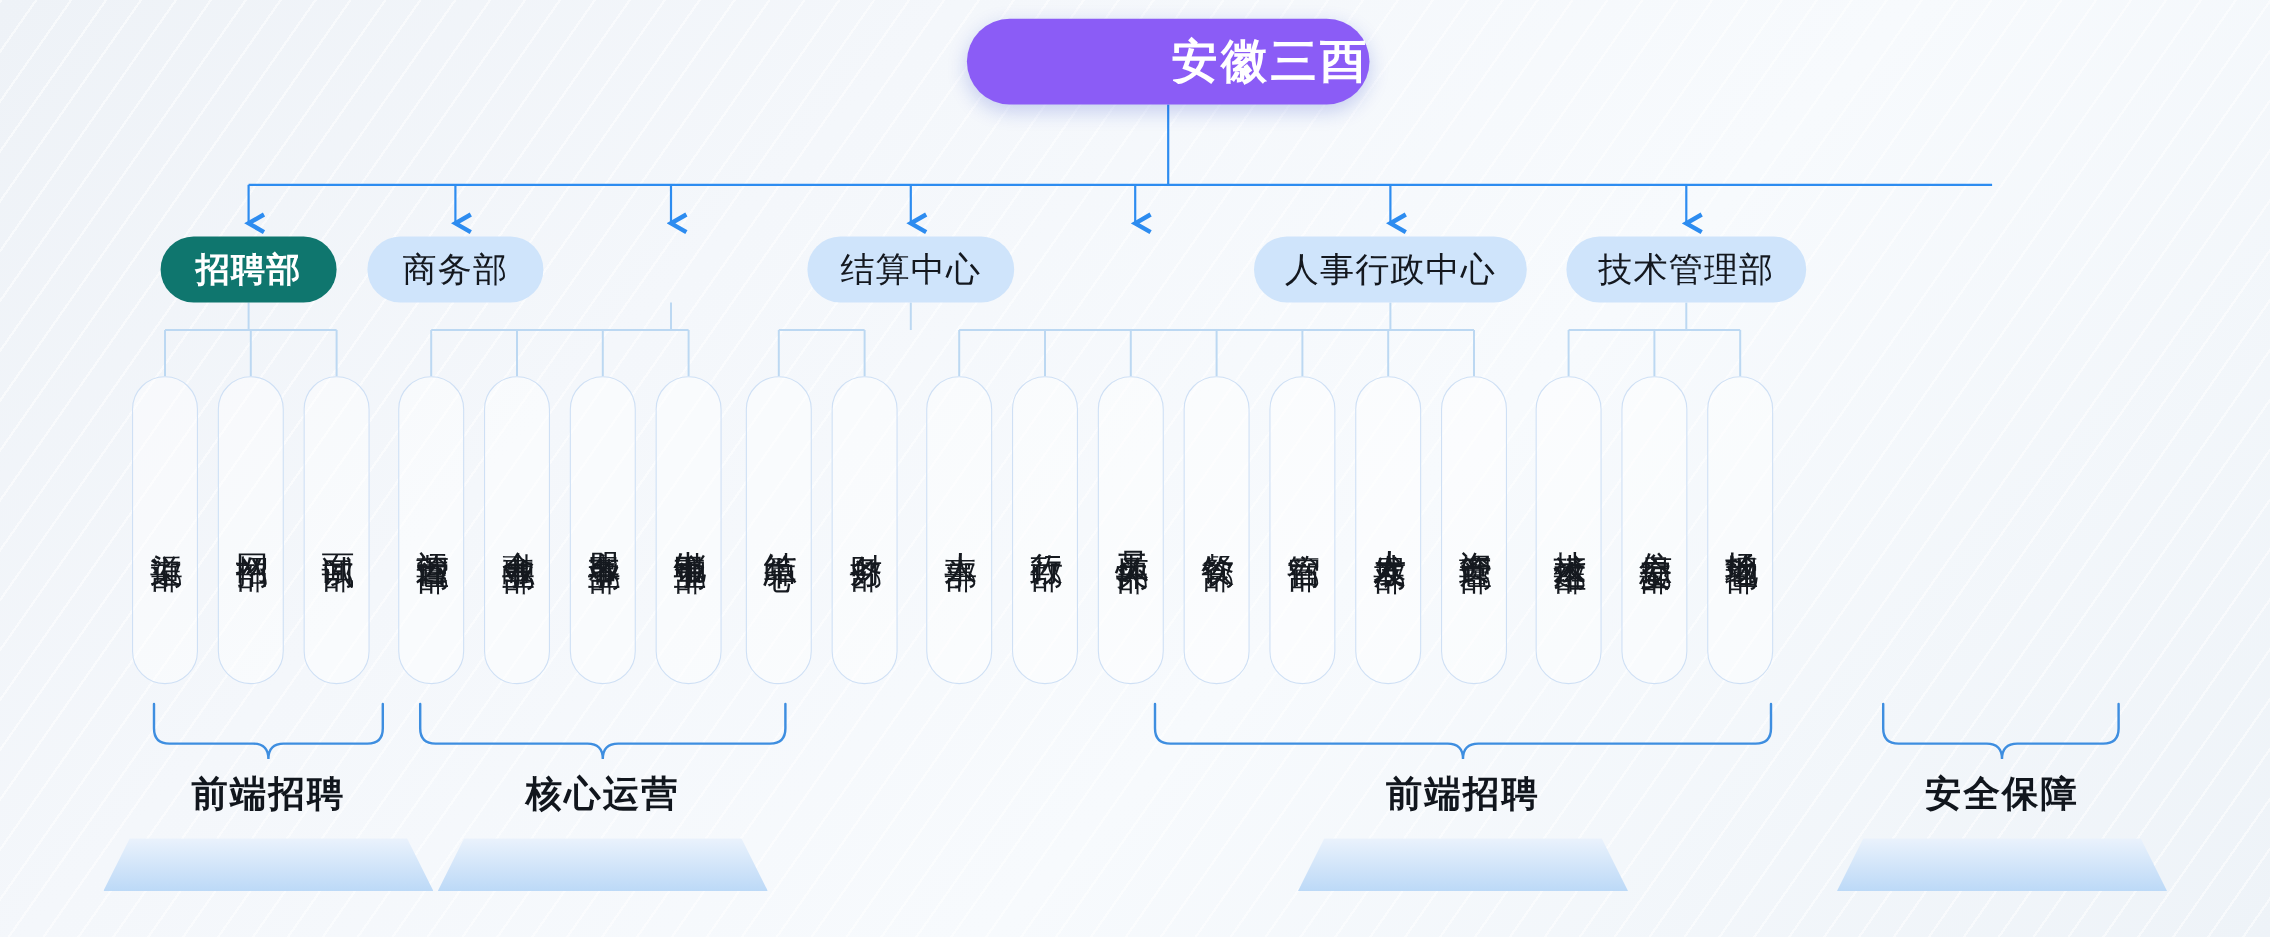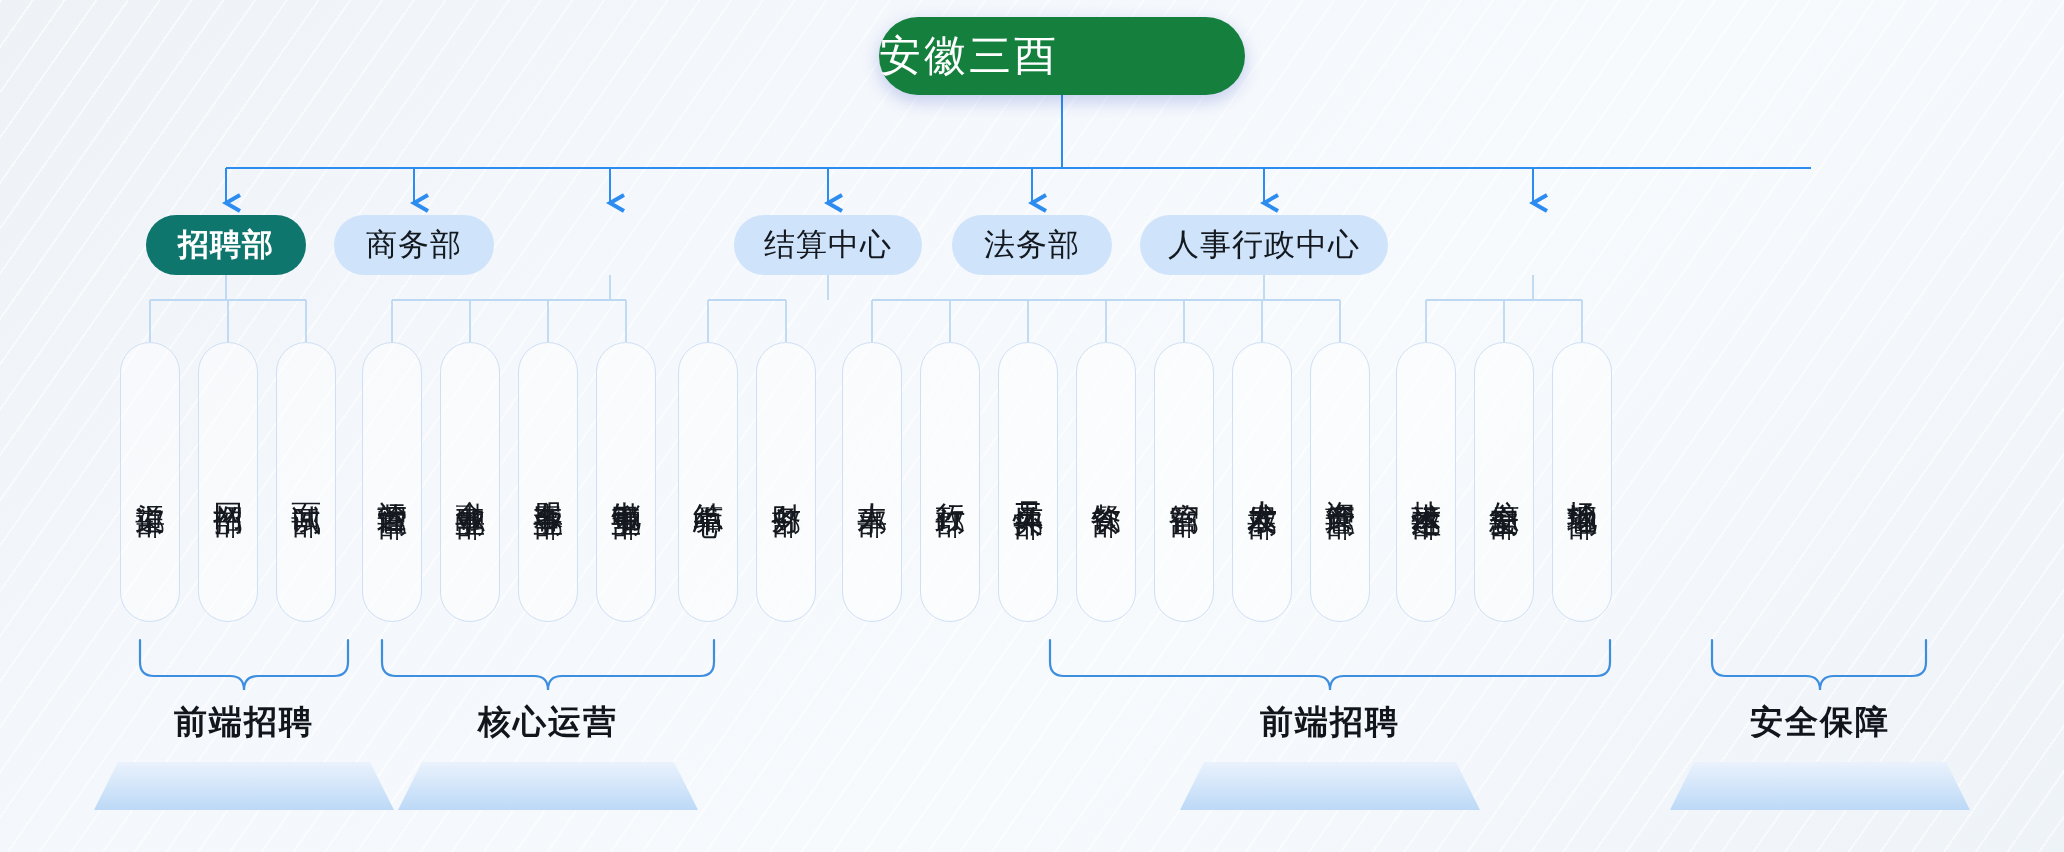--- a/index.html
+++ b/index.html
@@ -13,23 +13,23 @@
     position:absolute;inset:0;
     background:repeating-linear-gradient(125deg,rgba(255,255,255,0.55) 0px,rgba(255,255,255,0.55) 2px,rgba(255,255,255,0) 2px,rgba(255,255,255,0) 26px);
     pointer-events:none;
   }
   .canvas{position:absolute;inset:0;}
   svg.links{position:absolute;left:0;top:0;width:2064px;height:852px;pointer-events:none;}
 
   
   .root-node{
     position:absolute;left:879px;top:17px;width:366px;height:78px;
-    background:#15803d;border-radius:39px;
-    display:flex;align-items:center;justify-content:flex-start;
-    color:#fff;font-size:42px;font-weight:normal;letter-spacing:3px;
+    background:#8b5cf6;border-radius:39px;
+    display:flex;align-items:center;justify-content:flex-end;
+    color:#fff;font-size:42px;font-weight:bold;letter-spacing:3px;
     box-shadow:0 6px 18px rgba(17,51,196,0.22);
   }
 
   
   .l2{
     position:absolute;height:60px;border-radius:30px;
     display:flex;align-items:center;justify-content:center;
     background:#cfe4fb;color:#14181f;
     font-size:31px;font-weight:500;letter-spacing:1px;
     white-space:nowrap;
@@ -111,25 +111,25 @@
 
   <div class="l2 active" style="left:146px;top:215px;width:160px;">
     <span>招聘部</span>
   </div>
   <div class="l2" style="left:334px;top:215px;width:160px;text-align:right;">
     <span>商务部</span>
   </div>
   <div class="l2" style="left:734px;top:215px;width:188px;">
     <span>结算中心</span>
   </div>
-  <div class="l2" style="left:952px;top:215px;width:160px;">
-    <span>法务部</span>
-  </div>
   <div class="l2" style="left:1140px;top:215px;width:248px;">
     <span>人事行政中心</span>
+  </div>
+  <div class="l2" style="left:1424px;top:215px;width:218px;">
+    <span>技术管理部</span>
   </div>
 
   <div class="l3" style="left:120px;top:342px;height:280px;">
     <span class="vtext">渠道部</span>
     </div>
   <div class="l3" style="left:198px;top:342px;height:280px;">
     <span class="vtext">网招部</span>
     </div>
   <div class="l3" style="left:276px;top:342px;height:280px;">
     <span class="vtext">面试部</span>

